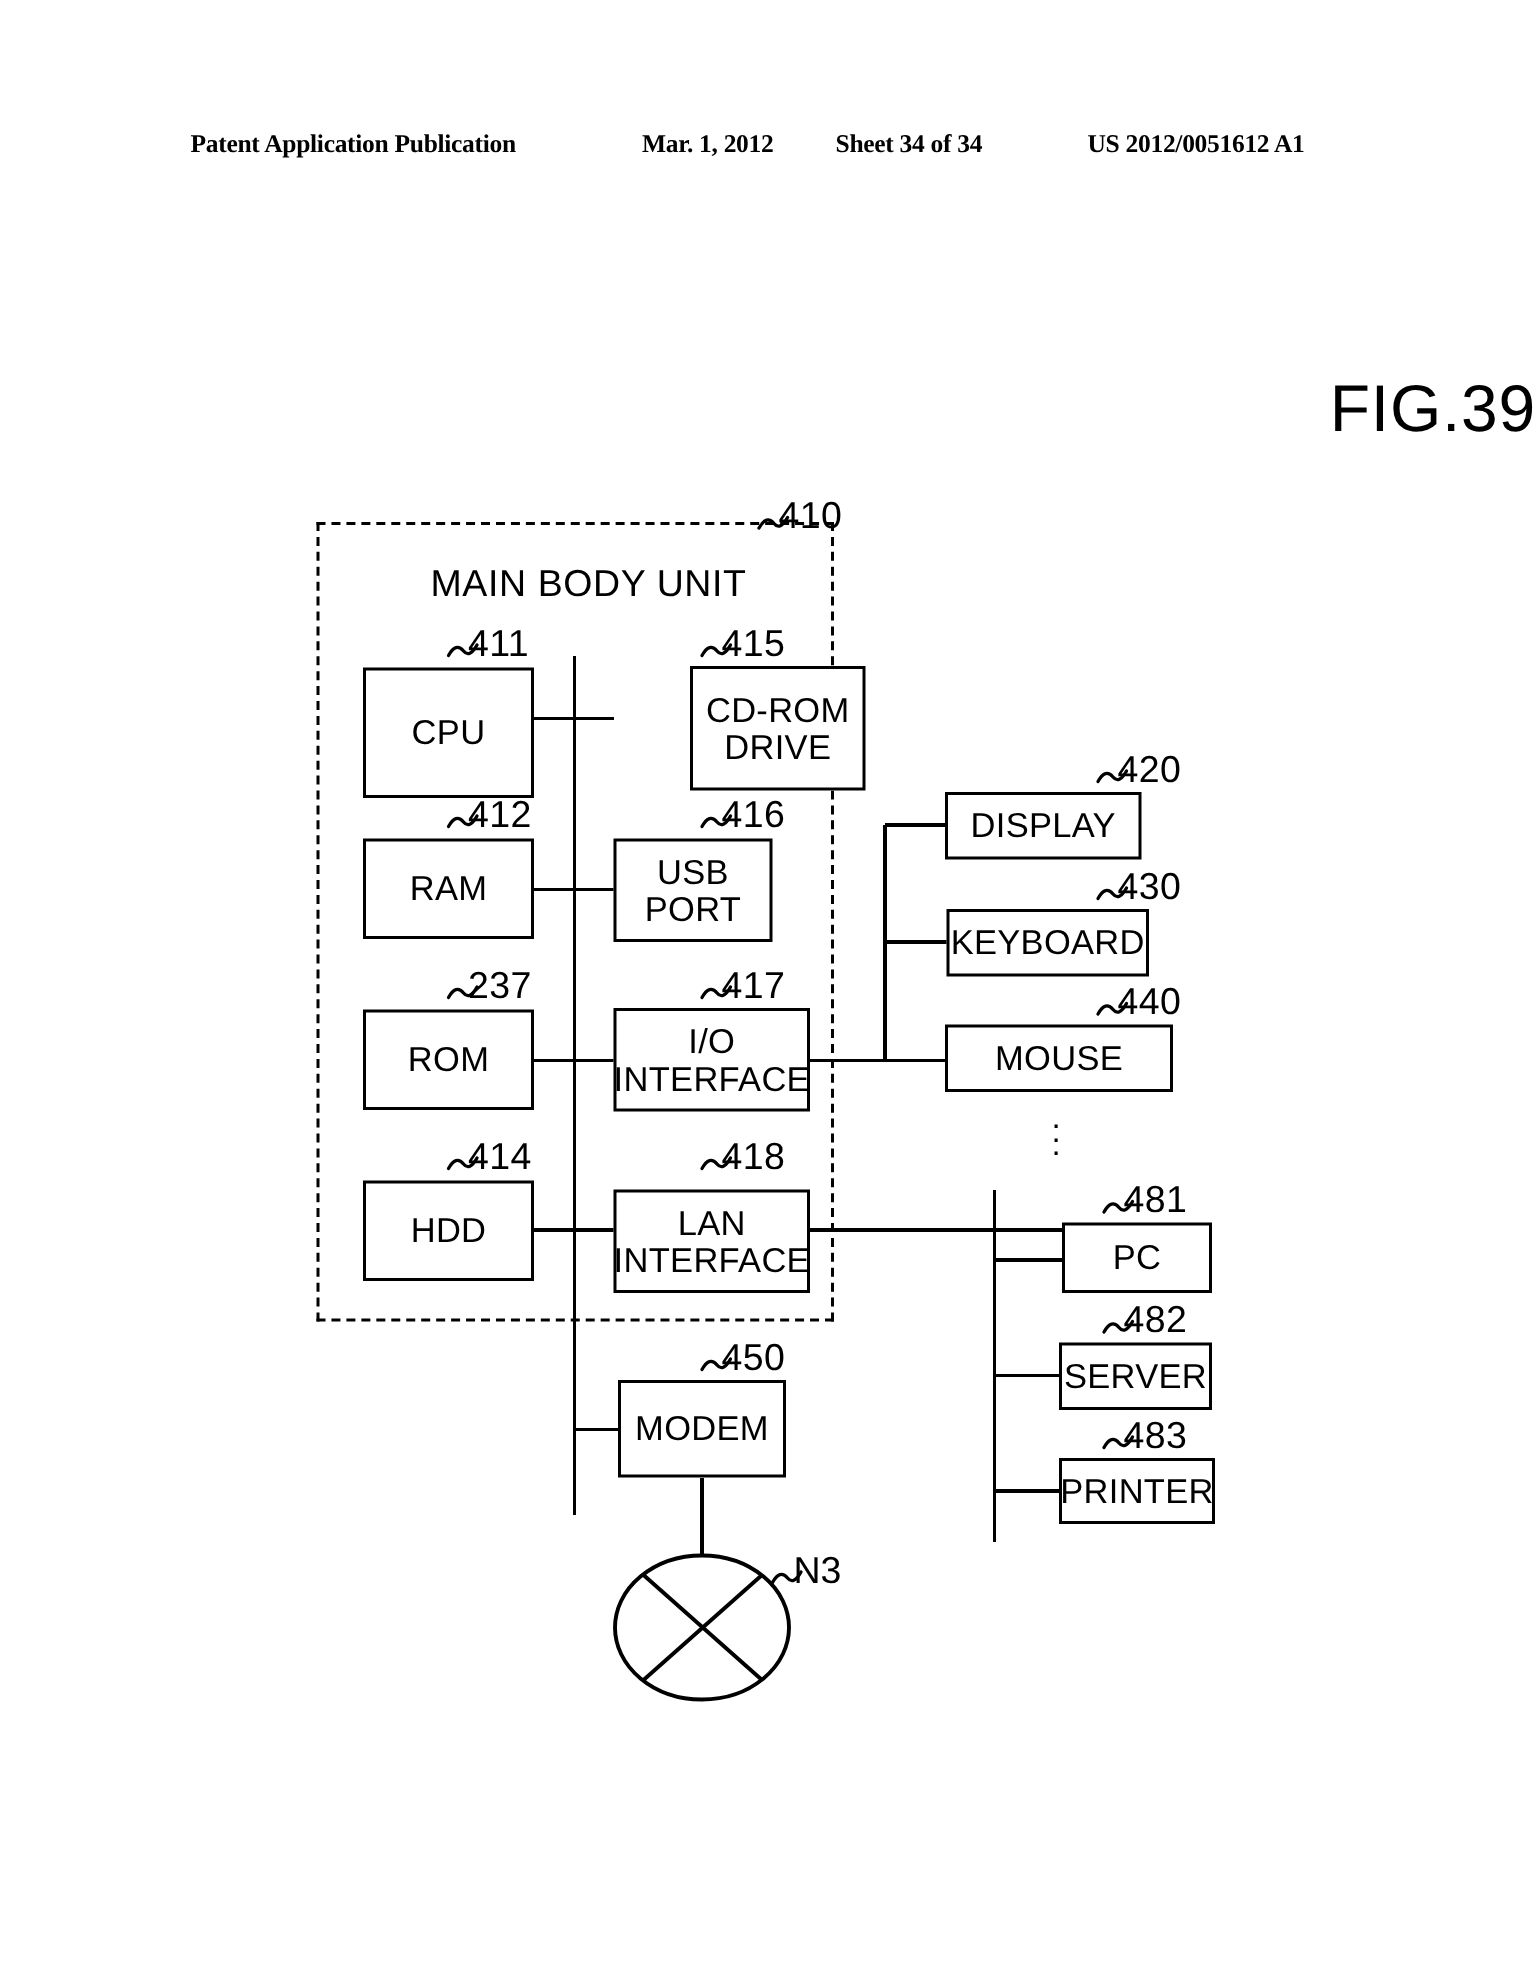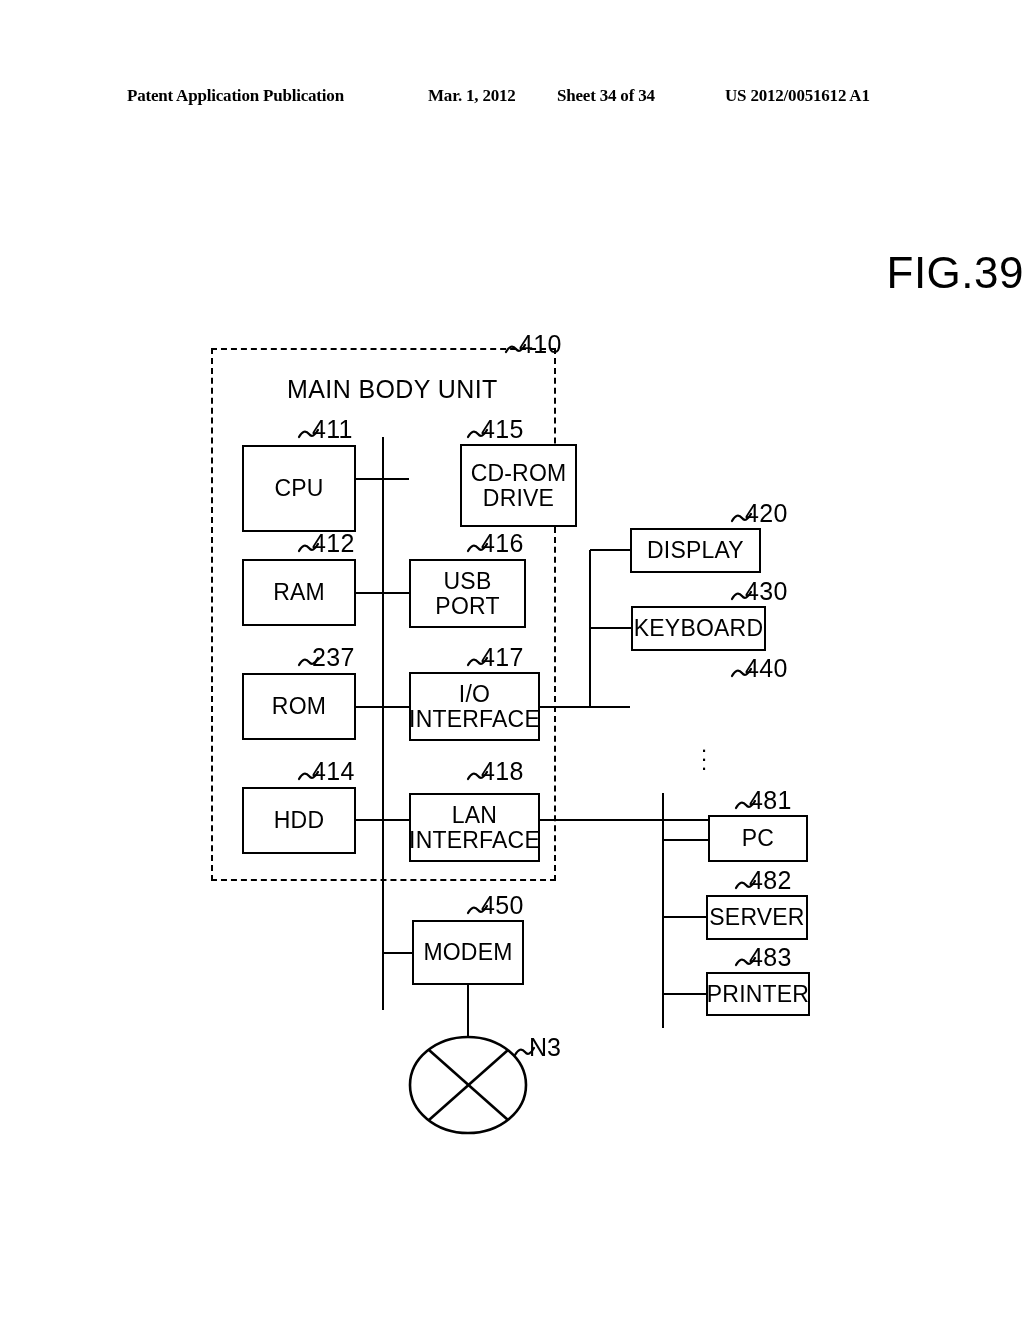--- a/index.html
+++ b/index.html
@@ -202,38 +202,39 @@
   <div class="node" style="left:242px; top:673px; width:114px; height:67px;">ROM</div>
   <div class="ref-label" style="left:312px; top:643px;">237</div>
 
   <div class="node" style="left:242px; top:787px; width:114px; height:67px;">HDD</div>
   <div class="ref-label" style="left:312px; top:757px;">414</div>
 
   <div class="node" style="left:427px; top:444px; width:117px; height:83px;margin-left:33px;">CD-ROM
 DRIVE</div>
   <div class="ref-label" style="left:481px; top:415px;">415</div>
 
-  <div class="node" style="left:409px; top:559px; width:117px; height:69px;">USB
+  <div class="node" style="left:409px; top:559px; width:106px; height:69px;">USB
 PORT</div>
   <div class="ref-label" style="left:481px; top:529px;">416</div>
 
   <div class="node" style="left:409px; top:672px; width:131px; height:69px;">I/O
 INTERFACE</div>
   <div class="ref-label" style="left:481px; top:643px;">417</div>
 
   <div class="node" style="left:409px; top:793px; width:131px; height:69px;">LAN
 INTERFACE</div>
   <div class="ref-label" style="left:481px; top:757px;">418</div>
 
   <div class="node" style="left:630px; top:528px; width:131px; height:45px;">DISPLAY</div>
   <div class="ref-label" style="left:745px; top:499px;">420</div>
 
   <div class="node" style="left:631px; top:606px; width:135px; height:45px;">KEYBOARD</div>
   <div class="ref-label" style="left:745px; top:577px;">430</div>
 
+  <div class="node" style="left:630px; top:683px; width:152px; height:45px;">MOUSE</div>
   <div class="ref-label" style="left:745px; top:654px;">440</div>
 
   <div class="vdots" style="left:696px; top:740px; width:16px;">
     <span>.</span>
     <span>.</span>
     <span>.</span>
   </div>
 
   <div class="node" style="left:412px; top:920px; width:112px; height:65px;">MODEM</div>
   <div class="ref-label" style="left:481px; top:891px;">450</div>

